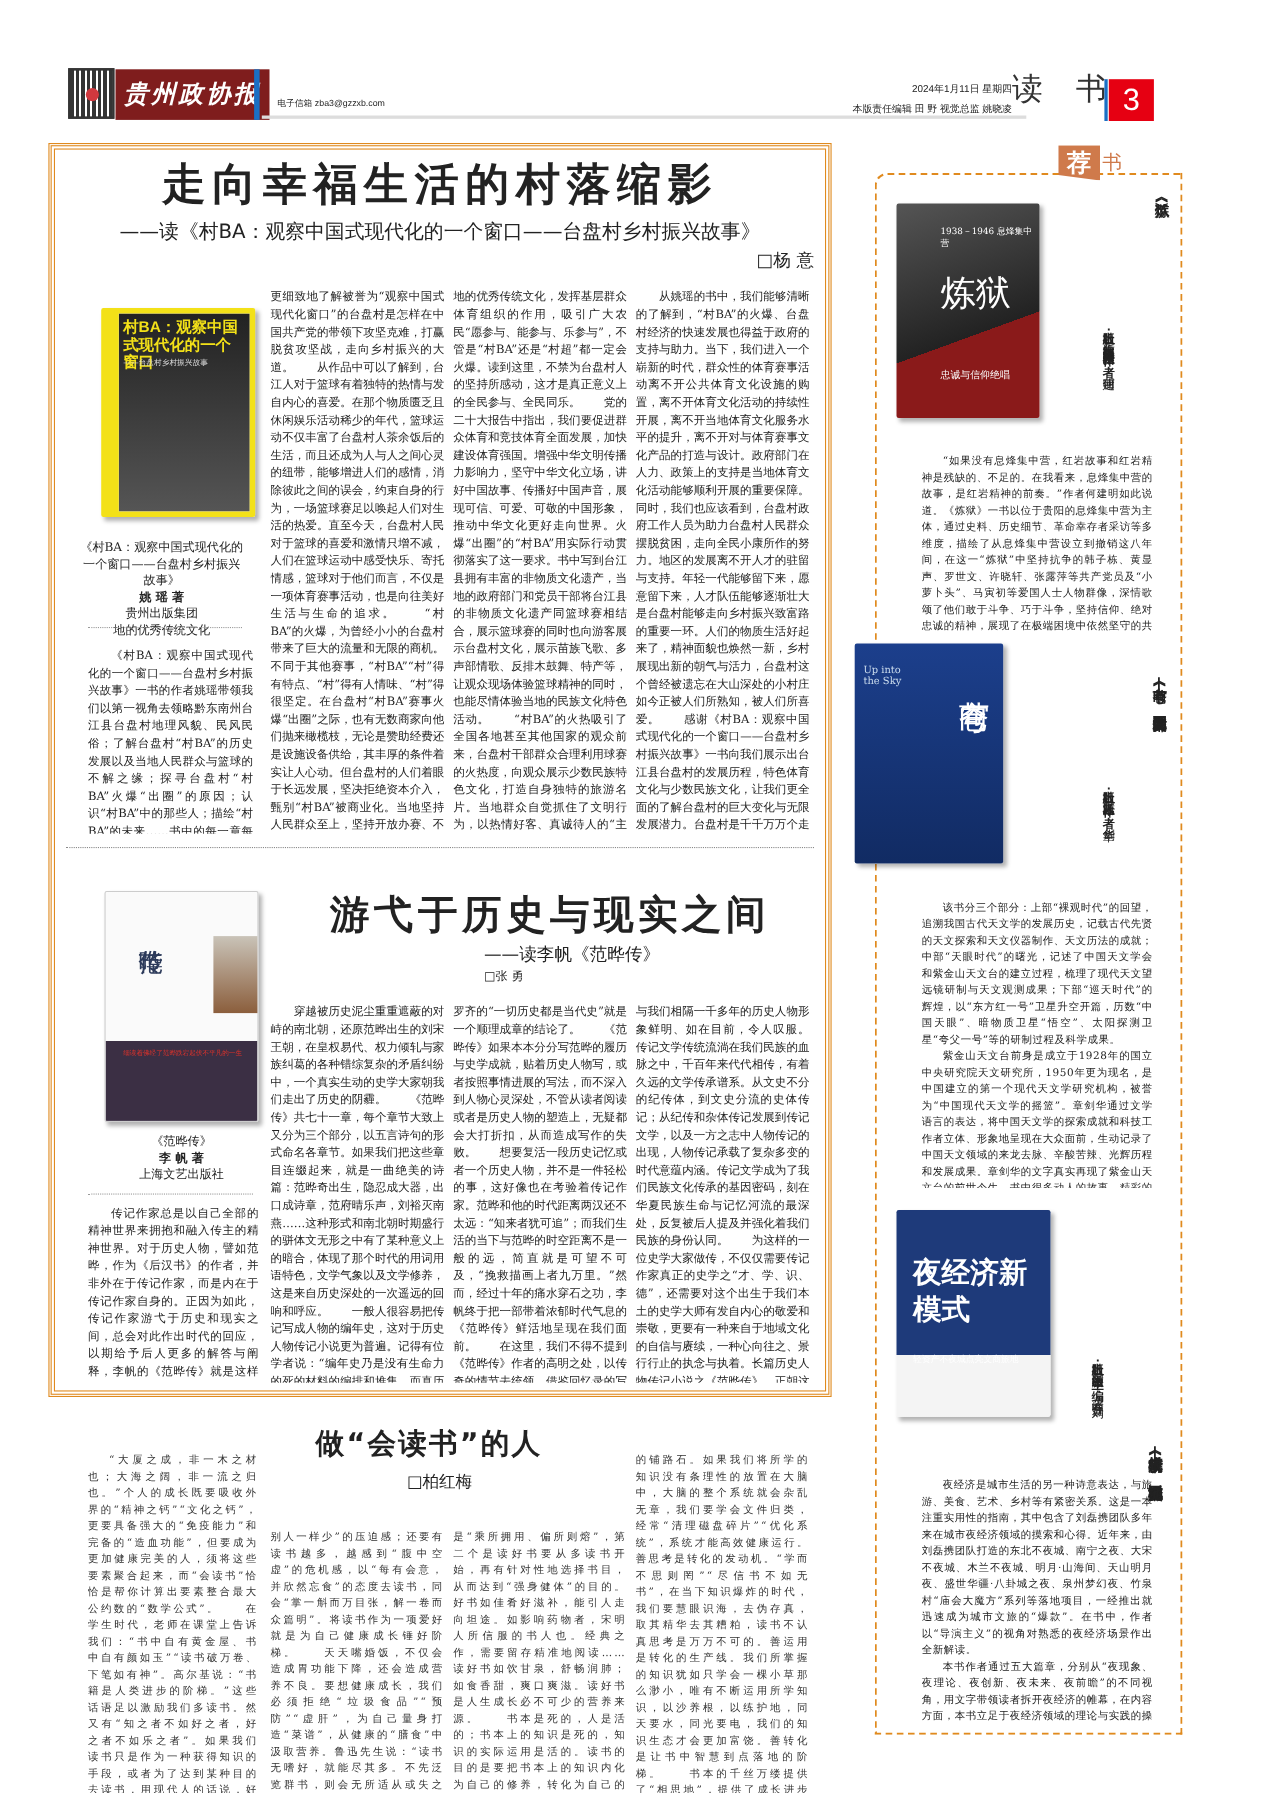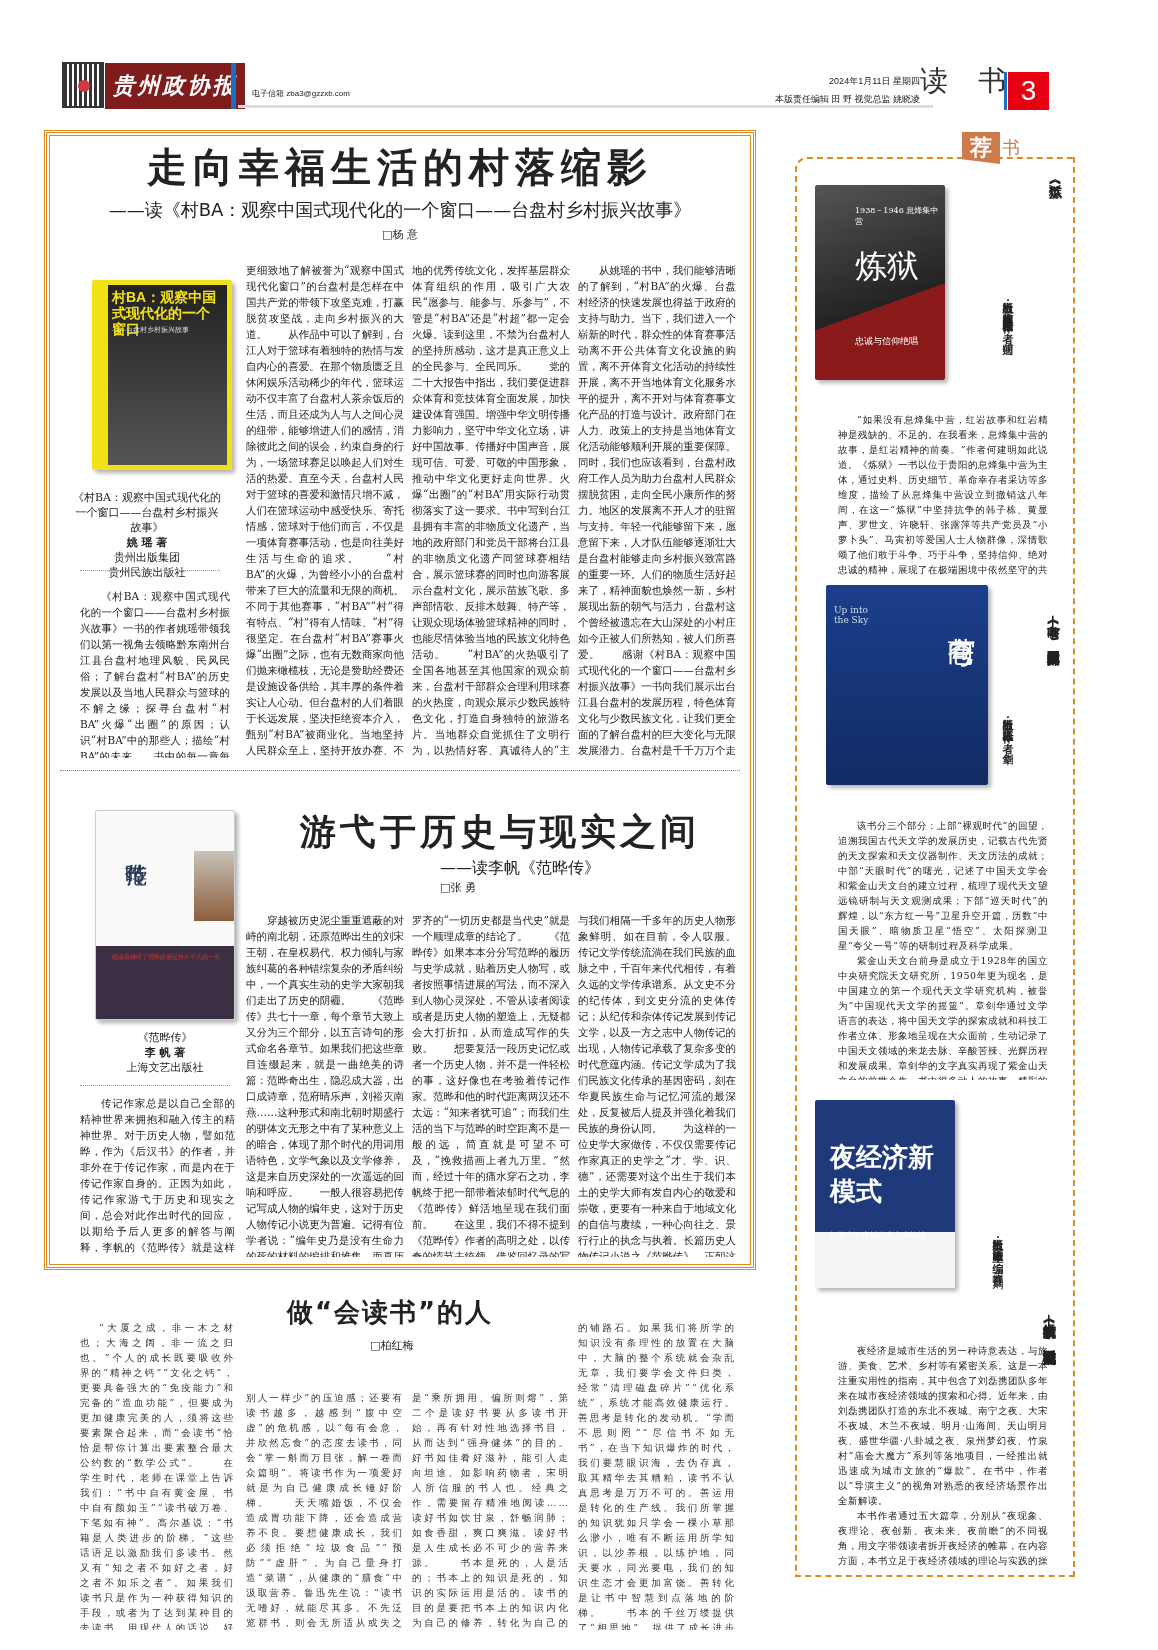--- a/index.html
+++ b/index.html
@@ -13,43 +13,43 @@
 .email{left:252px;top:88px;font-size:8px;font-family:"Liberation Sans",sans-serif}
 .rule{left:238px;top:105px;width:695px;height:3px;background:#ddd}
 .date{left:770px;top:72px;font-size:9px;font-family:"Liberation Sans",sans-serif;text-align:right;width:150px;line-height:18px}
 .section{left:920px;top:62px;font-size:28px;font-weight:normal;color:#333;letter-spacing:30px;font-family:"DejaVu Sans",sans-serif}
 .pagebar{left:1004px;top:72px;width:3px;height:38px;background:#1a6fc4}
 .pagenum{left:1008px;top:72px;width:41px;height:38px;background:#e60012;color:#fff;font-size:28px;display:flex;align-items:center;justify-content:center;font-family:"Liberation Sans",sans-serif}
 
 .mainbox{left:44px;top:130px;width:712px;height:1140px;border:3px double #e08a1e;outline:1px solid #e08a1e;outline-offset:-6px}
 .h1{left:60px;top:140px;width:680px;text-align:center;font-size:40px;font-weight:bold;letter-spacing:6px}
 .sub{left:60px;top:198px;width:680px;text-align:center;font-size:18px;font-family:"DejaVu Sans",sans-serif}
-.author{left:60px;top:227px;width:680px;text-align:center;font-size:11px}
+.author{left:60px;top:227px;width:680px;text-align:right;font-size:16px}
 .col{font-size:10.5px;line-height:16px;text-align:justify;text-indent:2em;color:#222}
 .cover1{left:92px;top:280px;width:140px;height:190px;background:linear-gradient(#222,#555);border:5px solid #f3e118;border-left-width:16px}
 .cover1 .t{position:absolute;left:4px;top:4px;right:4px;color:#f3e118;font-size:14px;font-weight:bold;font-family:Liberation Sans, sans-serif;line-height:16px}
 .caption{text-align:center;font-size:11px;line-height:15px}
 .dotrule{left:60px;top:770px;width:680px;border-top:1px dotted #888}
 .h2{left:280px;top:808px;width:440px;text-align:center;font-size:36px;font-weight:bold;letter-spacing:4px}
 .sub2{left:440px;top:858px;font-size:16px;font-family:"DejaVu Sans",sans-serif}
 .author2{left:440px;top:880px;width:80px;font-size:11px}
 .cover2{left:95px;top:810px;width:140px;height:210px;background:linear-gradient(#fafafa 65%,#3b2f44 65%);border:1px solid #ccc}
 .cover2 .t{position:absolute;left:28px;top:35px;font-size:22px;line-height:24px;color:#2c3a5a;writing-mode:vertical-rl;font-family:"DejaVu Serif",serif}
 .cover2 .band{position:absolute;left:8px;top:142px;width:124px;font-size:6px;color:#e0322a;text-align:center}
 .h3{left:240px;top:1295px;width:300px;text-align:center;font-size:26px;font-weight:bold;font-family:"DejaVu Sans",sans-serif;letter-spacing:2px}
-.author3{left:370px;top:1338px;font-size:11px}
+.author3{left:370px;top:1338px;font-size:15px}
 .col3{font-size:9.5px;line-height:15px;letter-spacing:2px;text-align:justify;color:#333}
 
 .recbox{left:795px;top:157px;width:280px;height:1420px;border:2px dashed #e08a1e;border-radius:12px 0 0 0;border-right:2px dashed #e08a1e}
 .rec-tag{left:962px;top:132px;width:38px;height:32px;background:#cf7a4b;color:#fff;font-size:22px;font-weight:bold;display:flex;align-items:center;justify-content:center;clip-path:polygon(0 0,100% 0,100% 100%,0 85%)}
 .rec-tag2{left:1002px;top:136px;font-size:18px;color:#cf7a4b}
 .book{border-radius:2px;box-shadow:3px 3px 4px rgba(0,0,0,.3)}
 .b1{left:815px;top:185px;width:130px;height:195px;background:linear-gradient(160deg,#555,#222 60%,#8a1a1a 60%)}
 .b1 .t{position:absolute;left:40px;top:60px;color:#fff;font-size:32px}
-.b2{left:826px;top:585px;width:162px;height:200px;background:linear-gradient(#1c3f8c,#112b63)}
+.b2{left:777px;top:585px;width:135px;height:200px;background:linear-gradient(#1c3f8c,#112b63)}
 .b2 .t{position:absolute;right:12px;top:30px;color:#fff;font-size:28px;writing-mode:vertical-rl;line-height:30px}
 .b3{left:815px;top:1100px;width:140px;height:188px;background:linear-gradient(#1e3a7a 70%,#f4f4f4 70%)}
 .b3 .t{position:absolute;left:15px;top:40px;color:#fff;font-size:26px;line-height:34px;font-weight:bold}
 .vert{writing-mode:vertical-rl;font-size:11px;line-height:14px}
 .vtitle{writing-mode:vertical-rl;font-size:13px;font-weight:bold;font-family:"DejaVu Sans",sans-serif;line-height:15px}
 .rtext{font-size:9.5px;line-height:15px;text-align:justify;letter-spacing:.5px}
 .rtext p{text-indent:2em}
 </style>
 </head>
 <body>
@@ -74,21 +74,21 @@
 <div class="abs author">□杨 意</div>
 
 <div class="abs cover1 book">
   <div class="t">村BA：观察中国式现代化的一个窗口</div>
   <div class="abs" style="left:4px;top:40px;color:#ddd;font-size:7px">——台盘村乡村振兴故事</div>
 </div>
 <div class="abs caption" style="left:72px;top:490px;width:150px">
   <div>《村BA：观察中国式现代化的一个窗口——台盘村乡村振兴故事》</div>
   <div style="font-weight:bold;font-family:'DejaVu Sans',sans-serif">姚 瑶 著</div>
   <div>贵州出版集团</div>
-  <div>贵州民族出版社</div>
+  <div>地的优秀传统文化</div>
 </div>
 <div class="abs" style="left:80px;top:570px;width:140px;border-top:1px dotted #999"></div>
 <div class="abs col" style="left:80px;top:588px;width:150px;height:170px;overflow:hidden">《村BA：观察中国式现代化的一个窗口——台盘村乡村振兴故事》一书的作者姚瑶带领我们以第一视角去领略黔东南州台江县台盘村地理风貌、民风民俗；了解台盘村“村BA”的历史发展以及当地人民群众与篮球的不解之缘；探寻台盘村“村BA”火爆“出圈”的原因；认识“村BA”中的那些人；描绘“村BA”的未来……书中的每一章每一节、每一字每一句没有堆砌华丽的辞藻，仅仅是采用纪实性的叙述方式，让读者走进台江县</div>
 <div class="abs col" style="left:246px;top:262px;width:158px;height:495px;overflow:hidden;text-indent:0">更细致地了解被誉为“观察中国式现代化窗口”的台盘村是怎样在中国共产党的带领下攻坚克难，打赢脱贫攻坚战，走向乡村振兴的大道。　　从作品中可以了解到，台江人对于篮球有着独特的热情与发自内心的喜爱。在那个物质匮乏且休闲娱乐活动稀少的年代，篮球运动不仅丰富了台盘村人茶余饭后的生活，而且还成为人与人之间心灵的纽带，能够增进人们的感情，消除彼此之间的误会，约束自身的行为，一场篮球赛足以唤起人们对生活的热爱。直至今天，台盘村人民对于篮球的喜爱和激情只增不减，人们在篮球运动中感受快乐、寄托情感，篮球对于他们而言，不仅是一项体育赛事活动，也是向往美好生活与生命的追求。　　“村BA”的火爆，为曾经小小的台盘村带来了巨大的流量和无限的商机。不同于其他赛事，“村BA”“村”得有特点、“村”得有人情味、“村”得很坚定。在台盘村“村BA”赛事火爆“出圈”之际，也有无数商家向他们抛来橄榄枝，无论是赞助经费还是设施设备供给，其丰厚的条件着实让人心动。但台盘村的人们着眼于长远发展，坚决拒绝资本介入，甄别“村BA”被商业化。当地坚持人民群众至上，坚持开放办赛、不收门票、不拉赞助，人民群众自己设计赛主体。一如书中台盘村驻村第一书记张德镖提出的观点：只要能充分挖掘当</div>
 <div class="abs col" style="left:412px;top:262px;width:158px;height:495px;overflow:hidden;text-indent:0">地的优秀传统文化，发挥基层群众体育组织的作用，吸引广大农民“愿参与、能参与、乐参与”，不管是“村BA”还是“村超”都一定会火爆。读到这里，不禁为台盘村人的坚持所感动，这才是真正意义上的全民参与、全民同乐。　　党的二十大报告中指出，我们要促进群众体育和竞技体育全面发展，加快建设体育强国。增强中华文明传播力影响力，坚守中华文化立场，讲好中国故事、传播好中国声音，展现可信、可爱、可敬的中国形象，推动中华文化更好走向世界。火爆“出圈”的“村BA”用实际行动贯彻落实了这一要求。书中写到台江县拥有丰富的非物质文化遗产，当地的政府部门和党员干部将台江县的非物质文化遗产同篮球赛相结合，展示篮球赛的同时也向游客展示台盘村文化，展示苗族飞歌、多声部情歌、反排木鼓舞、特产等，让观众现场体验篮球精神的同时，也能尽情体验当地的民族文化特色活动。　　“村BA”的火热吸引了全国各地甚至其他国家的观众前来，台盘村干部群众合理利用球赛的火热度，向观众展示少数民族特色文化，打造自身独特的旅游名片。当地群众自觉抓住了文明行为，以热情好客、真诚待人的“主人家”形象打动了前来参观旅游的人们。不受限于眼前短期的经济利益，台盘村的人们着眼于长远规划，定将探索出一条集文化、体育、旅游产业为一体的，助力台盘村全面振兴的创新发展之路。</div>
 <div class="abs col" style="left:578px;top:262px;width:158px;height:495px;overflow:hidden">从姚瑶的书中，我们能够清晰的了解到，“村BA”的火爆、台盘村经济的快速发展也得益于政府的支持与助力。当下，我们进入一个崭新的时代，群众性的体育赛事活动离不开公共体育文化设施的购置，离不开体育文化活动的持续性开展，离不开当地体育文化服务水平的提升，离不开对与体育赛事文化产品的打造与设计。政府部门在人力、政策上的支持是当地体育文化活动能够顺利开展的重要保障。　　同时，我们也应该看到，台盘村政府工作人员为助力台盘村人民群众摆脱贫困，走向全民小康所作的努力。地区的发展离不开人才的驻留与支持。年轻一代能够留下来，愿意留下来，人才队伍能够逐渐壮大是台盘村能够走向乡村振兴致富路的重要一环。人们的物质生活好起来了，精神面貌也焕然一新，乡村展现出新的朝气与活力，台盘村这个曾经被遗忘在大山深处的小村庄如今正被人们所熟知，被人们所喜爱。　　感谢《村BA：观察中国式现代化的一个窗口——台盘村乡村振兴故事》一书向我们展示出台江县台盘村的发展历程，特色体育文化与少数民族文化，让我们更全面的了解台盘村的巨大变化与无限发展潜力。台盘村是千千万万个走向幸福生活的村落的缩影之一，我们可以从这个小村落的变化中细致地感受到我国现代化发展的强有力脉搏。未来拥有无限可能，奋斗创建幸福生活！</div>
 
 <div class="abs dotrule"></div>
 
 <div class="abs cover2 book">

